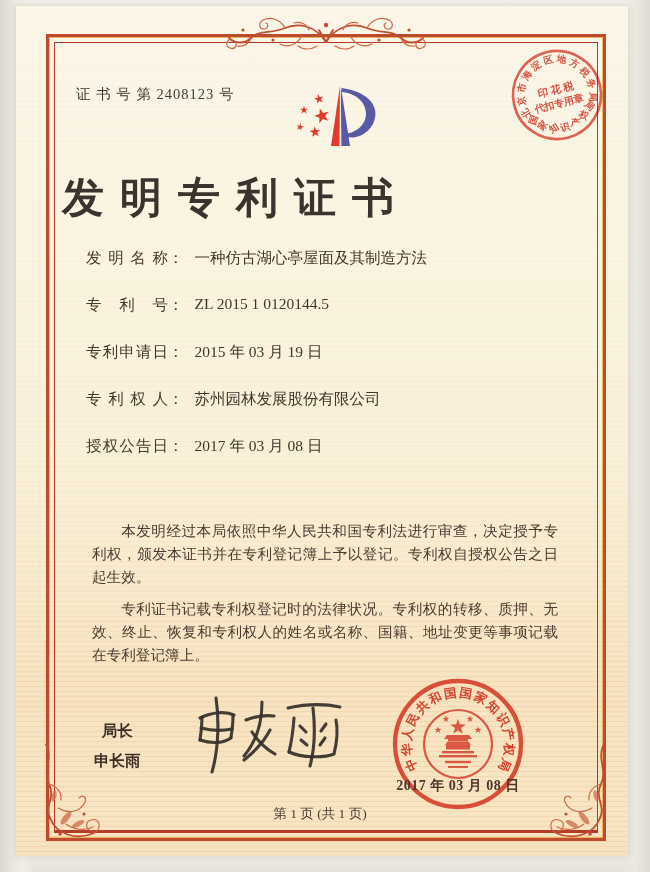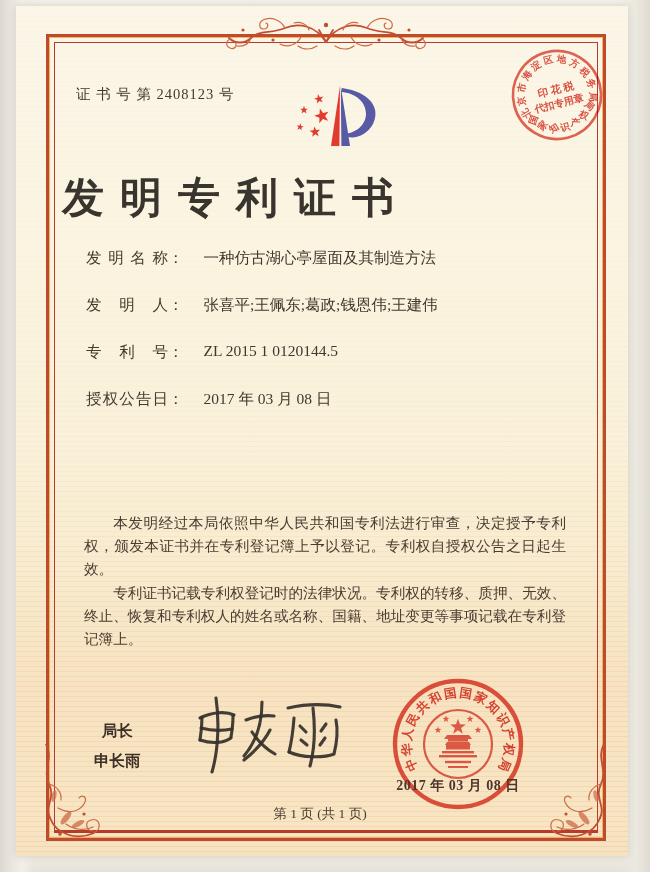--- a/index.html
+++ b/index.html
@@ -35,24 +35,24 @@
     border:1px solid #b63c2a;border-bottom-width:3px;box-sizing:border-box;
   }
   .abs{position:absolute;}
   .cert-no{left:76px;top:73px;font-size:14.5px;color:#45392f;letter-spacing:1px;margin-top:12px;}
   .title{left:46px;width:560px;top:170px;text-align:left;
     font-size:42px;font-weight:700;color:#3a342e;letter-spacing:16px;text-indent:16px;}
   .fields{left:86px;top:248px;width:480px;}
   .frow{height:47px;font-size:15.5px;color:#46392e;white-space:nowrap;}
   .flabel{display:inline-block;width:82px;text-align:justify;text-align-last:justify;vertical-align:top;}
   .fcolon{display:inline-block;vertical-align:top;}
-  .fvalue{display:inline-block;margin-left:20px;color:#41362c;vertical-align:top;}
+  .fvalue{display:inline-block;margin-left:11px;color:#41362c;vertical-align:top;}
   .body-text{left:84px;top:512px;width:482px;font-size:14.6px;line-height:23.2px;
     color:#4a3b30;text-align:justify;}
-  .body-text p{margin:0;text-indent:2em;}
+  .body-text p{margin:8px;text-indent:2em;}
   .signer{left:94px;top:716px;font-size:15.5px;color:#3c3027;line-height:30px;font-weight:600;text-align:center;}
   .signature-svg{left:182px;top:688px;}
   .seal-wrap{left:388px;top:674px;width:140px;height:140px;mix-blend-mode:multiply;}
   .seal-date{left:394px;top:777px;width:128px;text-align:center;font-size:14px;
     font-weight:700;color:#4e342a;letter-spacing:.5px;}
   .tax-stamp{left:508px;top:46px;width:98px;height:98px;transform:rotate(-14deg);
     mix-blend-mode:multiply;}
   .footer{left:46px;width:548px;top:805px;text-align:center;font-size:13.5px;color:#4a3c31;}
   .orn{stroke:#c24d33;fill:none;stroke-width:1.8;stroke-linecap:round;}
   .orn2{stroke:#cf6a45;fill:none;stroke-width:1.2;stroke-linecap:round;}
@@ -121,24 +121,27 @@
     <use href="#star5" transform="translate(23,48) scale(0.56) rotate(-6)" fill="#e23b2e"></use>
   </svg>
 
   <div class="abs title">发明专利证书</div>
 
   <div class="abs fields">
     <div class="frow">
       <span class="flabel">发明名称</span><span class="fcolon">：</span><span class="fvalue">一种仿古湖心亭屋面及其制造方法</span>
     </div>
     <div class="frow">
-      <span class="flabel">发明人</span><span class="fcolon">：</span><span class="fvalue">张喜平;王佩东;葛政;钱恩伟;王建伟</span>
-    </div>
-    <div class="frow">
       <span class="flabel">专利号</span><span class="fcolon">：</span><span class="fvalue">ZL 2015 1 0120144.5</span>
+    </div>
+    <div class="frow">
+      <span class="flabel">专利申请日</span><span class="fcolon">：</span><span class="fvalue">2015 年 03 月 19 日</span>
+    </div>
+    <div class="frow">
+      <span class="flabel">专利权人</span><span class="fcolon">：</span><span class="fvalue">苏州园林发展股份有限公司</span>
     </div>
     <div class="frow">
       <span class="flabel">授权公告日</span><span class="fcolon">：</span><span class="fvalue">2017 年 03 月 08 日</span>
     </div>
   </div>
 
   <div class="abs body-text">
     <p>本发明经过本局依照中华人民共和国专利法进行审查，决定授予专利权，颁发本证书并在专利登记簿上予以登记。专利权自授权公告之日起生效。</p>
     <p>专利证书记载专利权登记时的法律状况。专利权的转移、质押、无效、终止、恢复和专利权人的姓名或名称、国籍、地址变更等事项记载在专利登记簿上。</p>
   </div>

